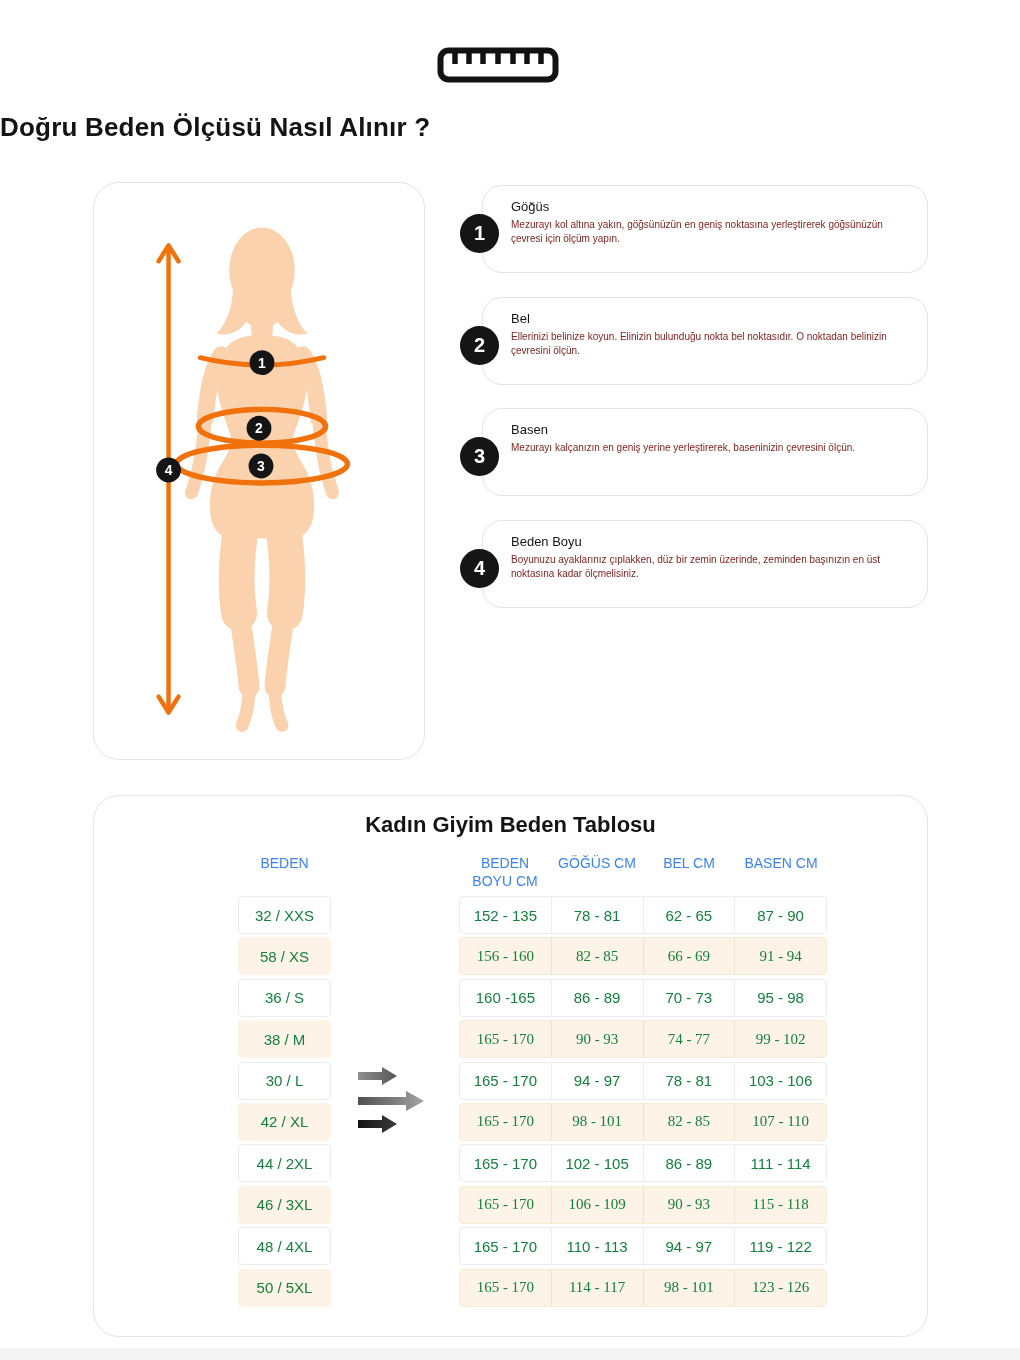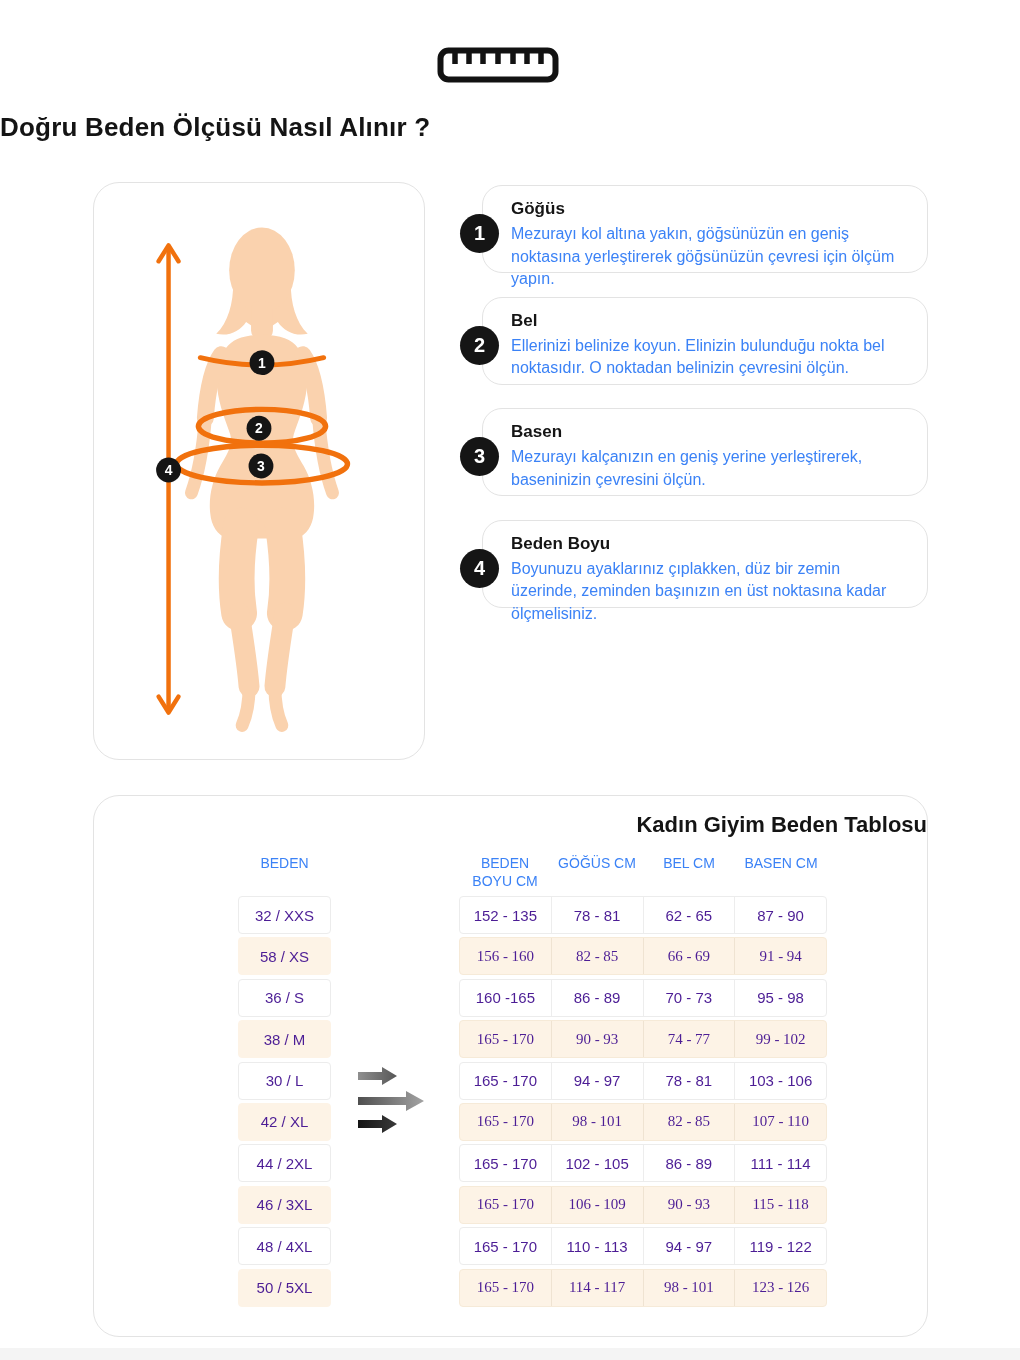--- a/index.html
+++ b/index.html
@@ -17,35 +17,35 @@
                  background:#fff; border:1px solid #e3e3e3; border-radius:26px; }
   .figure-card svg { display:block; }
 
   
   .instr-card { position:absolute; left:482px; width:446px; height:88px;
                 background:#fff; border:1px solid #e3e3e3; border-radius:20px; }
   .instr-badge { position:absolute; left:-23px; top:28px; width:39px; height:39px;
                  background:#151515; border-radius:50%; color:#fff; font-size:20px; font-weight:700;
                  display:flex; align-items:center; justify-content:center; }
   .instr-body { padding:13px 30px 0 28px; }
-  .instr-title { font-size:17px; font-weight:700; color:#151515; margin-bottom:4px; }
-  .instr-text { font-size:16px; color:#3b82f6; line-height:1.42; }
+  .instr-title { font-size:13px; font-weight:400; color:#151515; margin-bottom:4px; }
+  .instr-text { font-size:10px; color:#7f1d1d; line-height:1.42; }
 
   
   .table-card { position:absolute; left:93px; top:795px; width:835px; height:542px;
                 background:#fff; border:1px solid #e3e3e3; border-radius:26px; }
-  .table-title { position:absolute; top:16px; left:0; width:100%; text-align:right;
+  .table-title { position:absolute; top:16px; left:0; width:100%; text-align:center;
                  font-size:22px; font-weight:700; color:#141414; }
   .thead { position:absolute; left:144px; top:59px; display:flex; align-items:flex-start;
            font-size:14px; font-weight:500; color:#3b82f6; }
   .th-size { width:93px; text-align:center; }
   .th-spacer { width:128px; }
   .th { width:92px; text-align:center; line-height:1.25; padding:0 4px; }
   .tbody { position:absolute; left:144px; top:100px; }
-  .trow { display:flex; height:38px; margin-bottom:3.4px; font-size:15px; color:#4c1d95; }
+  .trow { display:flex; height:38px; margin-bottom:3.4px; font-size:15px; color:#15803d; }
   .size-cell { width:93px; display:flex; align-items:center; justify-content:center;
                background:#fff; border:1px solid #ececec; border-radius:4px; }
   .row-spacer { width:128px; }
   .meas { display:flex; width:368px; background:#fff; border:1px solid #ececec; border-radius:4px; }
   .meas .cell { flex:1 1 0; display:flex; align-items:center; justify-content:center; }
   .meas .cell + .cell { border-left:1px solid rgba(0,0,0,0.07); }
   .trow.alt .size-cell { background:#fdf3e6; border-color:#fdf3e6; }
   .trow.alt .meas { background:#fdf3e6; border-color:#f6ead8;font-family:Liberation Serif, serif; }
   .trow.alt .meas .cell + .cell { border-left:1px solid rgba(120,90,40,0.10); }
 

